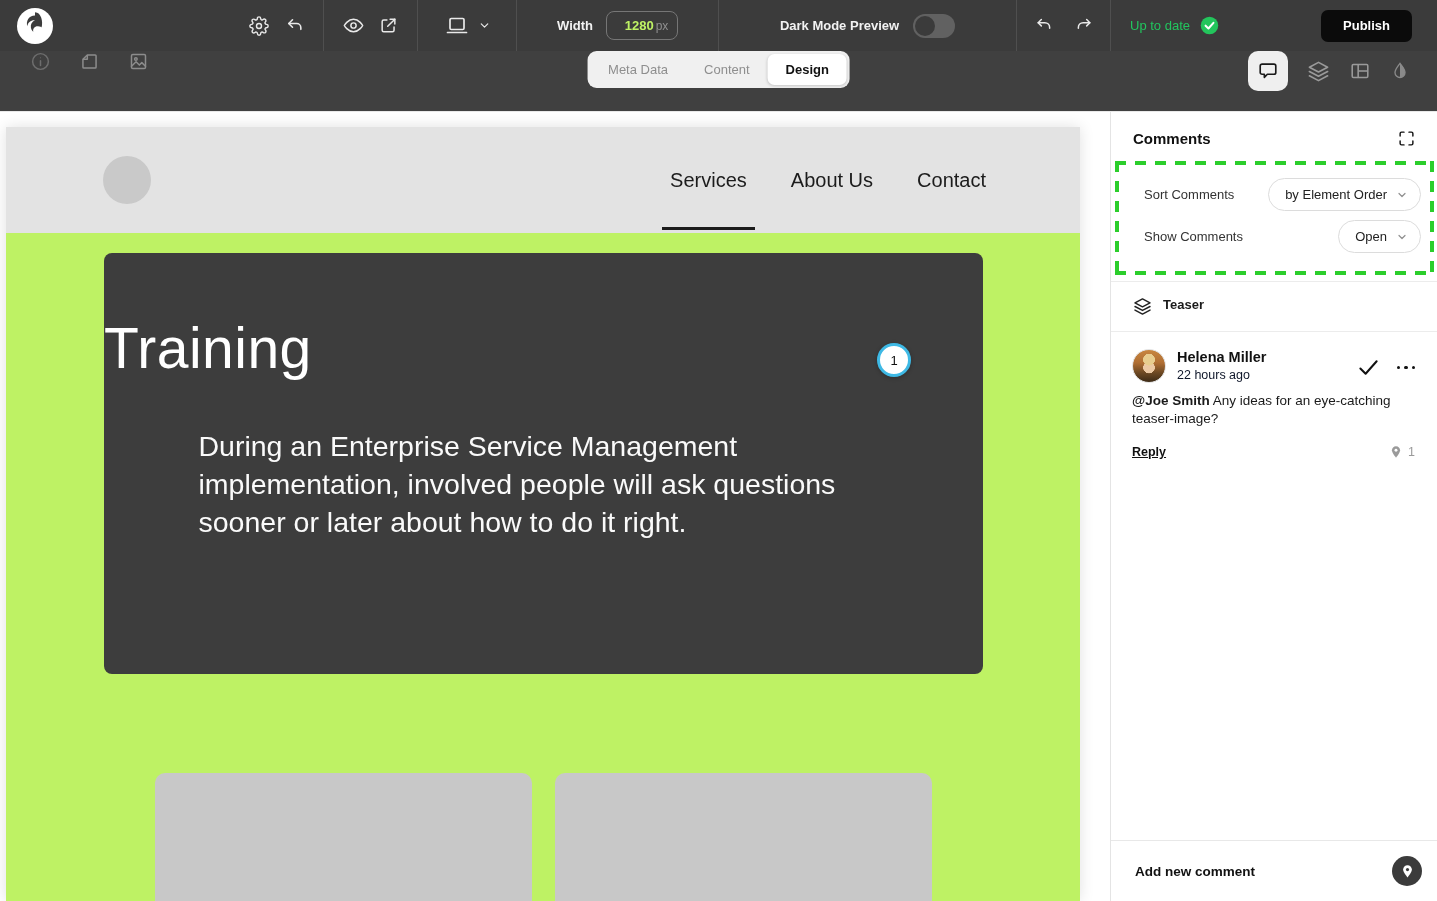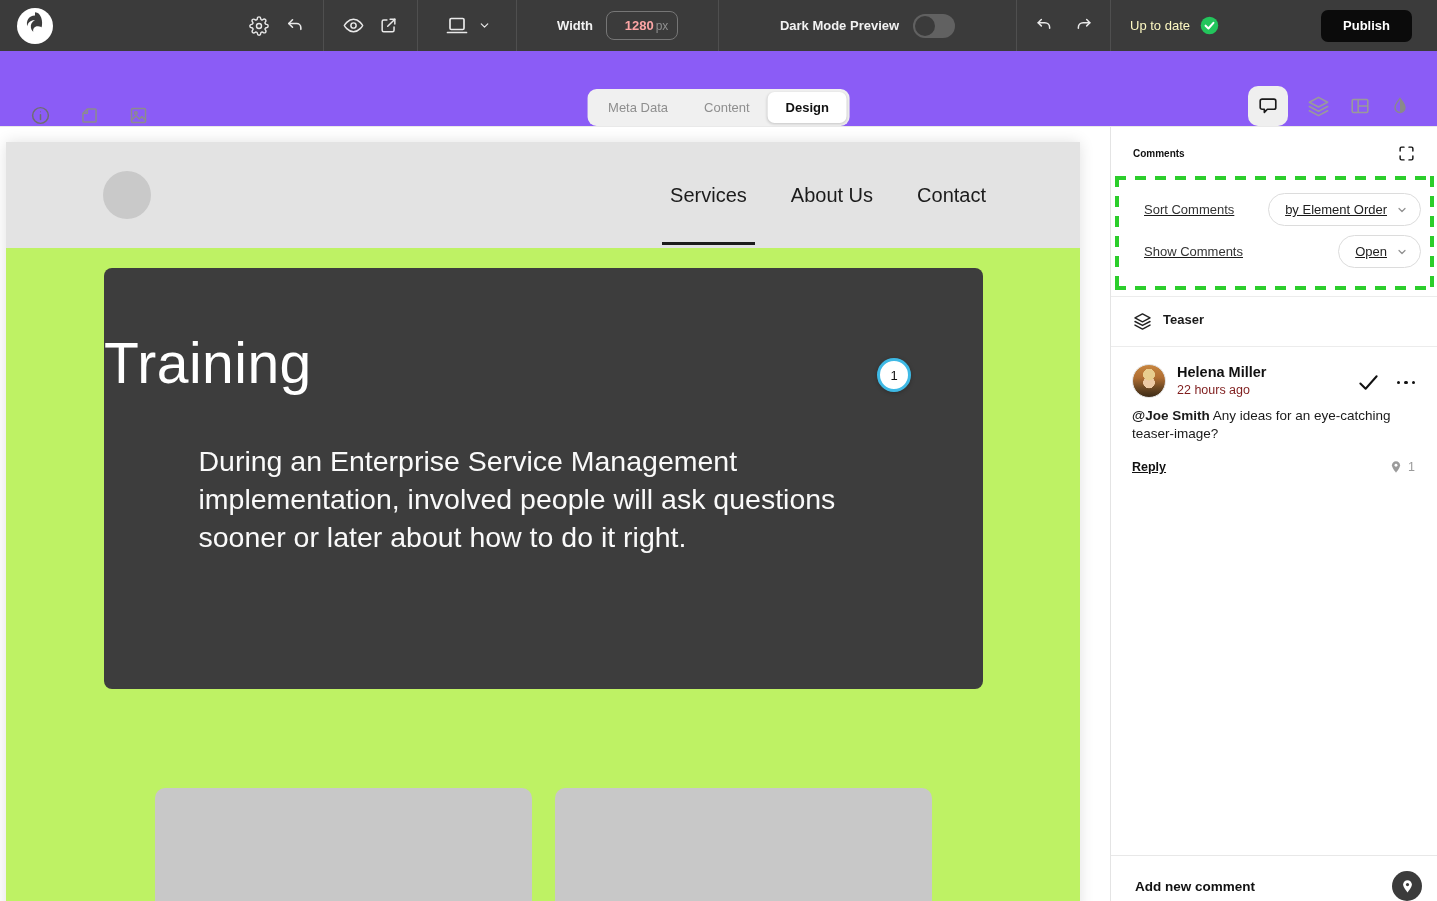--- a/index.html
+++ b/index.html
@@ -13,32 +13,32 @@
   .tb-sec.last { border-right:none; flex:1 1 auto; }
   .tb-icon { color:#e9e9e9; cursor:pointer; display:flex; align-items:center; justify-content:center; }
   .sec-logo { width:324px; padding:0 18px 0 17px; }
   .sec-logo .spacer { flex:1; }
   .logo-badge { width:36px; height:36px; border-radius:50%; background:#fff; display:flex; align-items:center; justify-content:center; }
   .sec-preview { width:94px; justify-content:center; gap:15px; }
   .sec-device { width:99px; justify-content:center; gap:8px; }
   .sec-width { width:202px; justify-content:center; gap:13px; }
   .tb-label { font-size:13px; font-weight:700; color:#f2f2f2; }
   .width-box { display:flex; align-items:center; justify-content:center; gap:2px; width:72px; height:29px; border:1.5px solid #767676; border-radius:8px; }
-  .width-box input { width:38px; background:transparent; border:none; outline:none; color:#fca5a5; font-size:13px; font-weight:700; text-align:right; font-family:inherit; }
+  .width-box input { width:38px; background:transparent; border:none; outline:none; color:#bef264; font-size:13px; font-weight:700; text-align:right; font-family:inherit; }
   .width-unit { font-size:12px; color:#8f8f8f; }
   .sec-dark { width:298px; justify-content:center; gap:14px; }
   .toggle { width:42px; height:24px; border-radius:12px; background:#616161; position:relative; cursor:pointer; }
   .toggle .knob { position:absolute; left:2px; top:2px; width:20px; height:20px; border-radius:50%; background:#3b3b3b; }
   .sec-history { width:94px; justify-content:center; gap:20px; }
   .sec-status { padding:0 25px 0 19px; gap:9px; }
-  .status-text { font-size:13px; color:#fef9c3; }
+  .status-text { font-size:13px; color:#22c55e; }
   .publish-btn { margin-left:auto; background:var(--c-publish_bg,#0b0b0b); color:#fff; border:none; border-radius:7px; height:32px; padding:0 22px; font-size:13px; font-weight:700; font-family:inherit; cursor:pointer; }
 
   
-  .toolbar { height:76px; background:#8b5cf6; border-bottom:1px solid #e9e9e9; display:flex; align-items:flex-end; position:relative; }
+  .toolbar { height:61px; background:#404040; border-bottom:1px solid #e9e9e9; display:flex; align-items:flex-start; position:relative; }
   .tool-left { display:flex; align-items:center; gap:28px; padding-left:30px; color:#8c8c8c; }
   .tool-left .first { color:#6e6e6e; }
   .seg { position:absolute; left:50%; transform:translateX(-50%); display:flex; align-items:center; background:#f0f0f0; border-radius:9px; padding:3px; height:37px; }
   .seg-item { border:none; background:transparent; font-family:inherit; font-size:13px; font-weight:500; color:#8e8e8e; padding:8px 18px; border-radius:7px; cursor:pointer; }
   .seg-item.active { background:#fff; color:#111; font-weight:700; box-shadow:0 1px 3px rgba(0,0,0,.18); }
   .tool-right { margin-left:auto; display:flex; align-items:center; gap:19px; padding-right:27px; color:#9a9a9a; }
   .tool-btn { cursor:pointer; display:flex; align-items:center; justify-content:center; }
   .tool-btn.active-bg { width:40px; height:40px; border-radius:10px; background:#efefef; color:#1a1a1a; }
 
   
@@ -52,50 +52,49 @@
   .hero { margin:20px 97px 0 98px; height:421px; background:var(--c-hero_bg,#3d3d3d); border-radius:8px; text-align:left; color:#fff; }
   .hero-title { padding-top:62px; font-size:57px; font-weight:500; letter-spacing:.5px; }
   .hero-body { margin:46px auto 0; max-width:690px; font-size:28.5px; line-height:38px; color:#fafafa; }
   .ph-row { display:flex; justify-content:center; gap:23px; margin-top:99px; }
   .ph { width:377px; height:200px; background:var(--c-placeholder_gray,#c8c8c8); border-radius:10px; cursor:pointer; }
   .canvas-pin { position:absolute; left:877px; top:231px; width:34px; height:34px; border-radius:50%; background:#fff; border:3px solid var(--c-pin_ring,#3eb9e5); display:flex; align-items:center; justify-content:center; font-size:13px; color:#111; cursor:pointer; box-shadow:0 1px 4px rgba(0,0,0,.25); z-index:4; }
 
   
   .panel { position:absolute; top:0; right:0; width:327px; height:789px; background:#fff; border-left:1px solid var(--c-panel_border,#e4e4e4); display:flex; flex-direction:column; }
   .panel-header { height:48px; display:flex; align-items:center; justify-content:space-between; padding:4px 22px 0; }
-  .panel-title { font-size:10px; font-weight:700; color:#111; }
+  .panel-title { font-size:15px; font-weight:700; color:#111; }
   .filter-box { margin:1px 3px 0 4px; height:114px; padding:17px 13px 0 14px; display:flex; flex-direction:column; gap:9px;
     background-image:
       repeating-linear-gradient(90deg, var(--c-accent_green,#2bce2b) 0 11px, transparent 11px 20px),
       repeating-linear-gradient(90deg, var(--c-accent_green,#2bce2b) 0 11px, transparent 11px 20px),
       repeating-linear-gradient(180deg, var(--c-accent_green,#2bce2b) 0 11px, transparent 11px 20px),
       repeating-linear-gradient(180deg, var(--c-accent_green,#2bce2b) 0 11px, transparent 11px 20px);
     background-size:100% 4px, 100% 4px, 4px 100%, 4px 100%;
     background-position:0 0, 0 100%, 0 0, 100% 0;
     background-repeat:no-repeat;
-    text-decoration:underline;
   }
   .filter-row { display:flex; align-items:center; justify-content:space-between; }
   .filter-label { font-size:13px; color:#333; padding-left:15px; }
   .pill { display:flex; align-items:center; gap:9px; border:1px solid #dcdcdc; border-radius:17px; padding:8px 12px 8px 16px; font-size:13px; color:#222; background:#fff; cursor:pointer; }
   .pill .chev { color:#8f8f8f; }
   .hr { height:1px; background:#ececec; flex:0 0 1px; }
   .teaser-row { display:flex; align-items:flex-start; gap:11px; padding:15px 22px; cursor:pointer; color:#222; }
   .teaser-label { font-size:13px; font-weight:600; color:#1a1a1a; }
   .comment { padding:17px 22px 0 21px; }
   .comment-head { display:flex; align-items:flex-start; }
   .avatar { width:34px; height:34px; border-radius:50%; flex:0 0 34px; overflow:hidden; border:1px solid #e2e2e2;
     background:
       radial-gradient(circle at 50% 30%, #e8cd8e 0 21%, rgba(0,0,0,0) 22%),
       radial-gradient(circle at 50% 55%, #ecc9a4 0 24%, rgba(0,0,0,0) 25%),
       linear-gradient(180deg, #c8863f 0%, #b06e33 40%, #6f4a24 70%, #3c2a16 100%);
   }
   .who { margin-left:11px; }
   .author { font-size:14.5px; font-weight:700; color:#111; }
-  .timestamp { font-size:12.5px; color:#7f1d1d; margin-top:3px; }
+  .timestamp { font-size:12.5px; color:#0f172a; margin-top:3px; }
   .comment-actions { margin-left:auto; display:flex; align-items:center; gap:17px; padding-top:7px; }
   .dots { display:flex; gap:4px; cursor:pointer; padding:4px 0; }
   .dots i { width:3.5px; height:3.5px; border-radius:50%; background:#111; }
   .comment-body { margin-top:9px; font-size:13.5px; line-height:18px; color:#1a1a1a; }
   .comment-body b { font-weight:700; }
   .comment-foot { margin-top:17px; display:flex; align-items:flex-start; justify-content:space-between; }
   .reply { font-size:12.5px; font-weight:700; color:#111; text-decoration:underline; cursor:pointer; }
   .pin-count { display:flex; align-items:center; gap:5px; color:#9a9a9a; font-size:12.5px; }
   .panel-spacer { flex:1; }
   .panel-foot { border-top:1px solid #e8e8e8; height:61px; display:flex; align-items:center; padding:0 15px 0 24px; }

